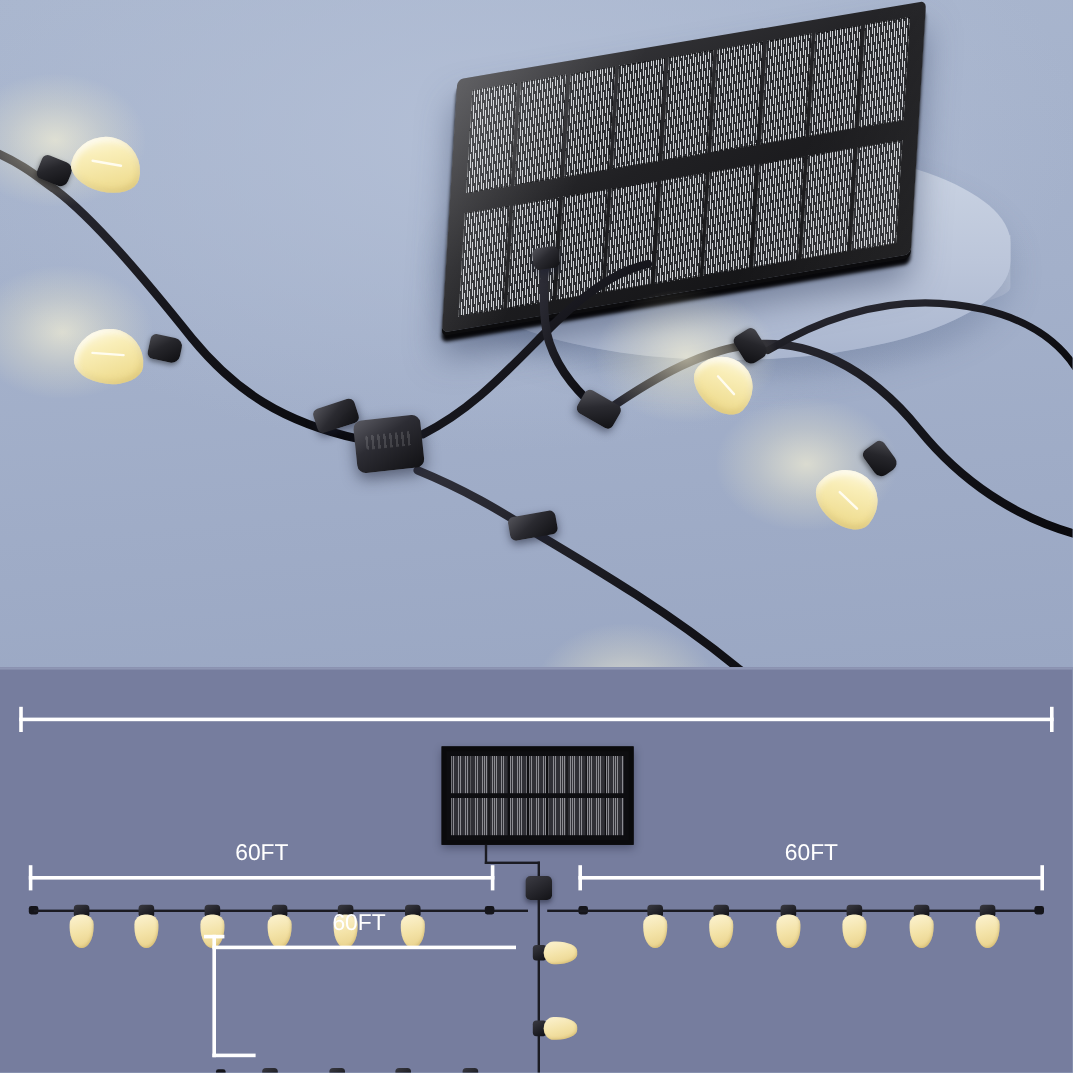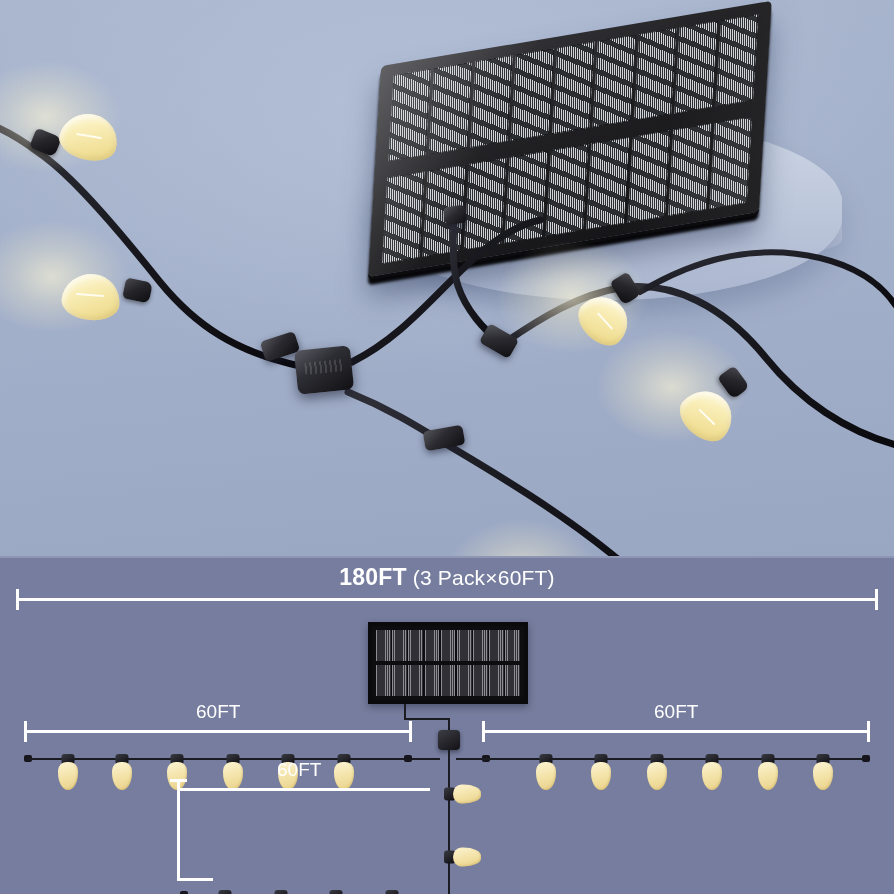--- a/index.html
+++ b/index.html
@@ -311,24 +311,20 @@
     <div class="connector" style="left:424px; top:428px; width:40px; height:20px; transform:rotate(-10deg);"></div>
     <div class="connector" style="left:444px; top:206px; width:22px; height:18px; transform:rotate(-8deg);"></div>
 
     <div class="splitter" style="left:296px; top:348px; width:56px; height:44px; transform:rotate(-6deg);">
       <div class="ridge"></div>
     </div>
   </div>
 
   <div class="diagram-panel">
 
-    <div class="dim-title">
-      <span class="big">180FT</span>
-      <span class="sub">(3 Pack×60FT)</span>
-    </div>
 
     <div class="dimline" style="left:16px; top:40px; width:862px;"></div>
 
     <div class="solar-diagram" style="left:368px; top:64px;">
       <div class="drow">
         <div class="dcell"></div>
           <div class="dcell"></div>
           <div class="dcell"></div>
         <div class="dcell"></div>
           <div class="dcell"></div>

